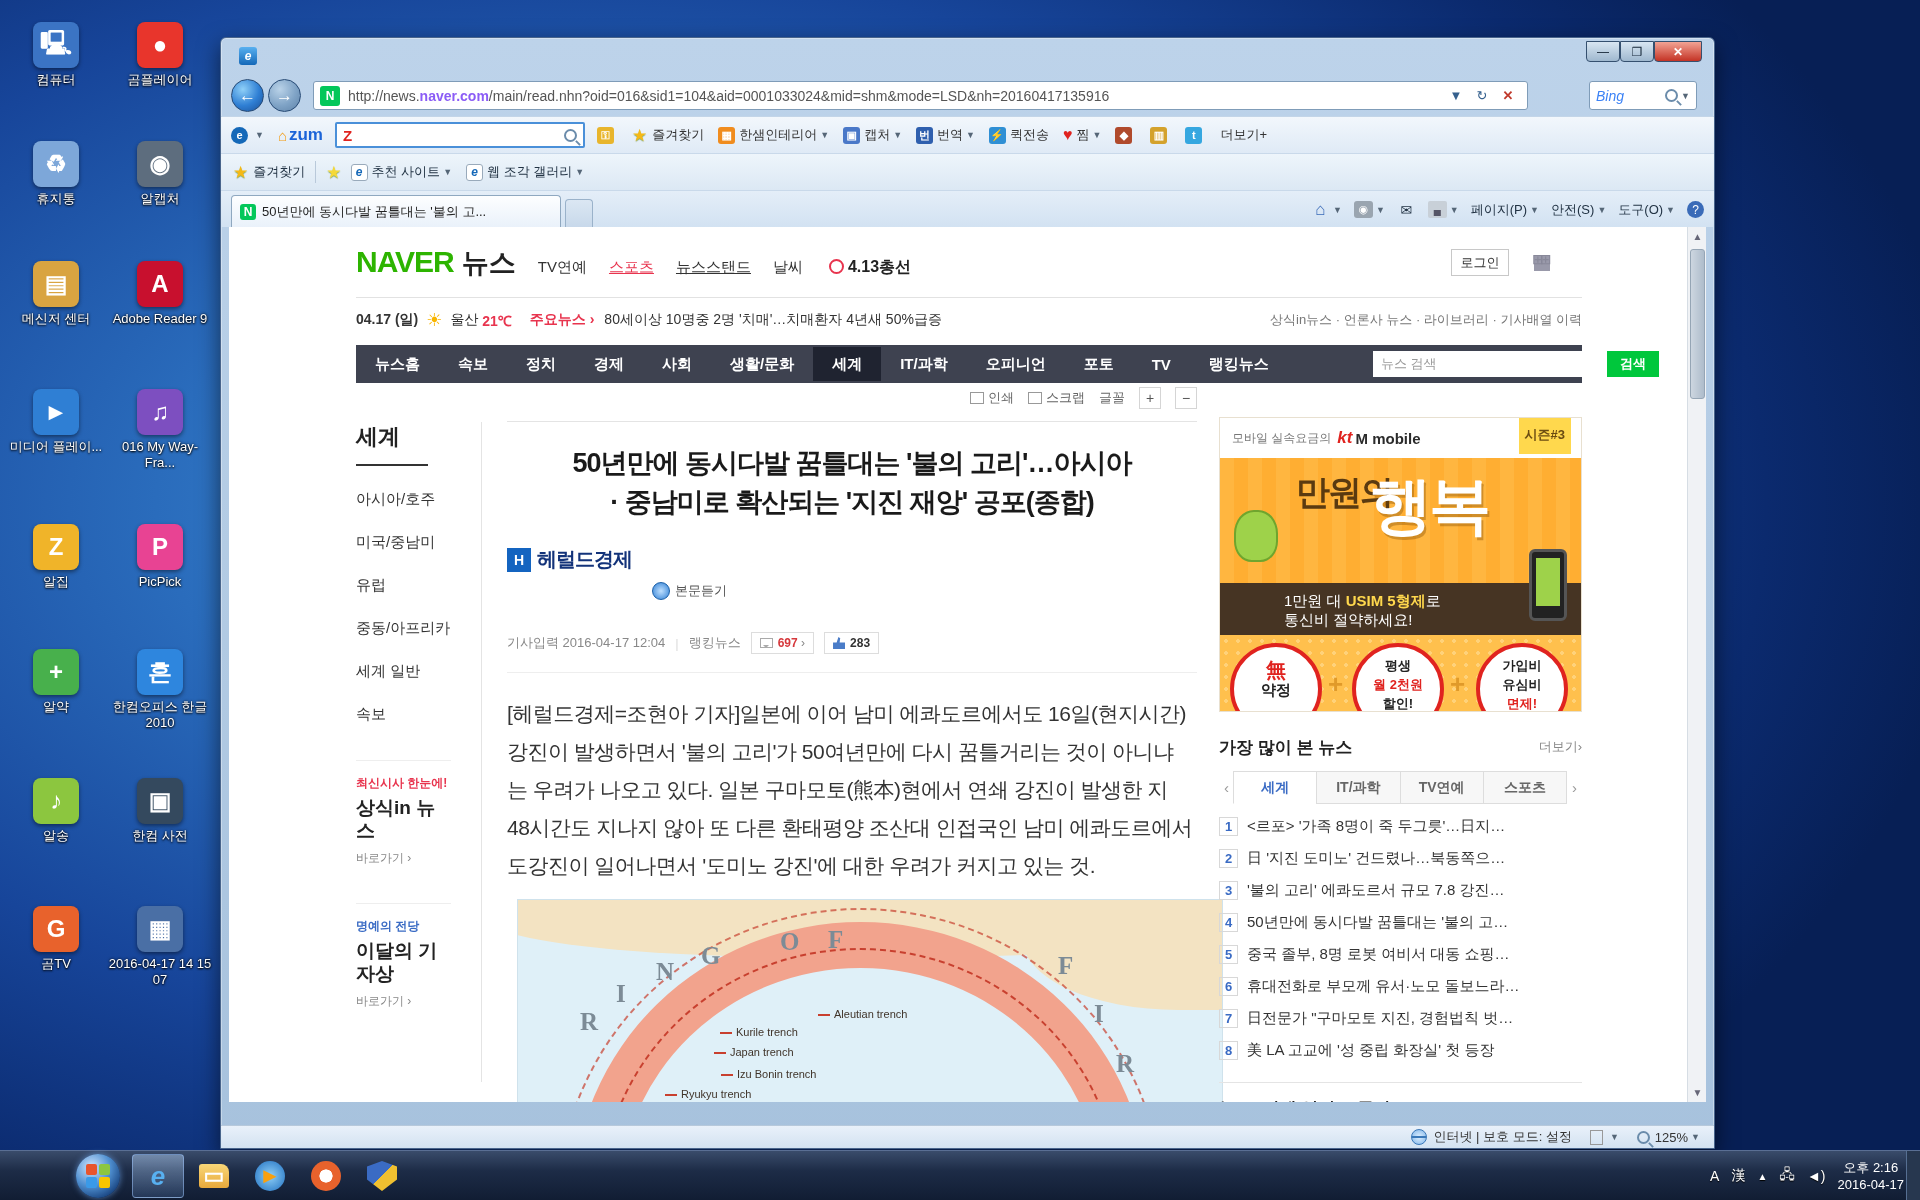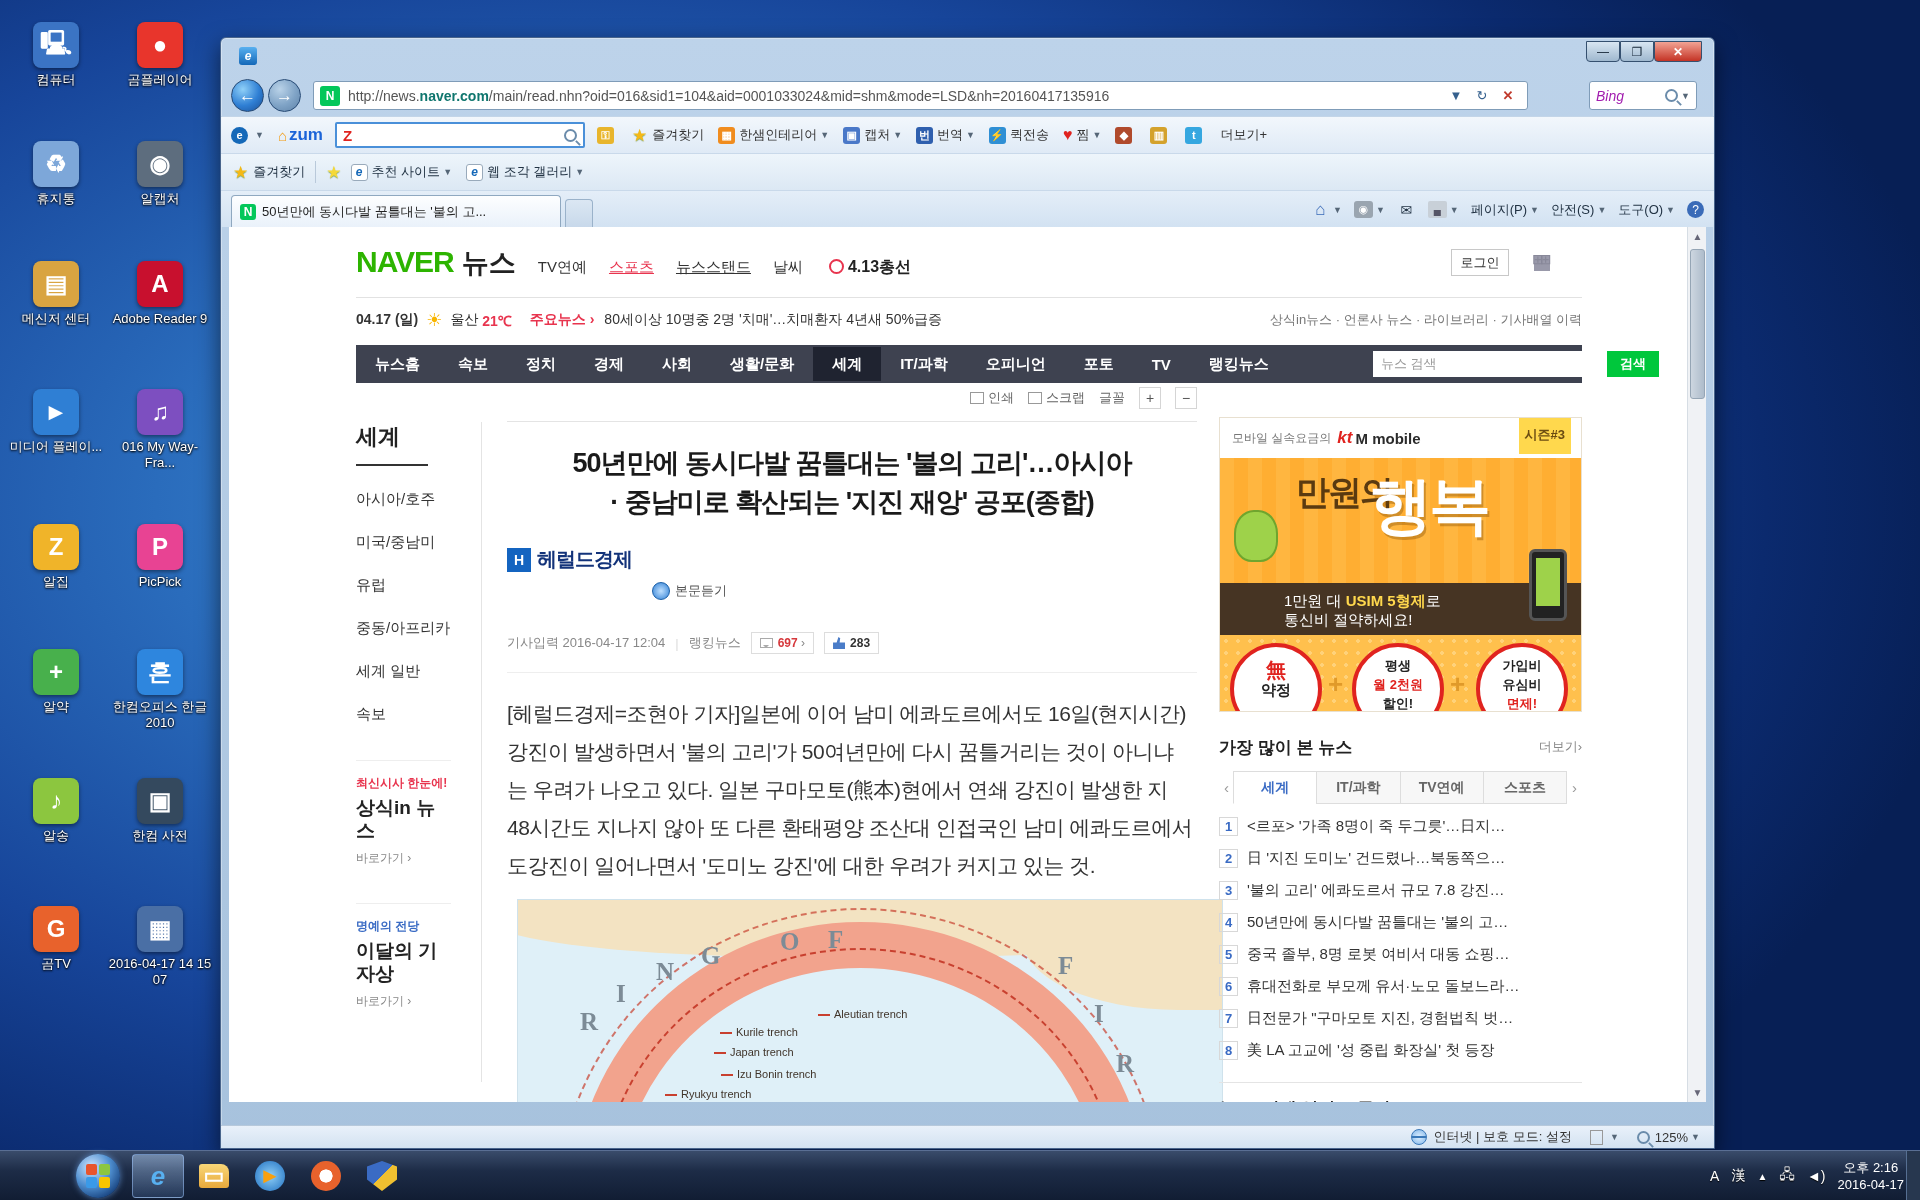--- a/index.html
+++ b/index.html
@@ -29,26 +29,26 @@
 
   
   #addr-row { position:absolute; left:0; top:38px; right:0; height:40px; }
   .navcirc { position:absolute; top:3px; width:33px; height:33px; border-radius:50%; color:#fff; font-size:17px; font-weight:bold;
     display:flex; align-items:center; justify-content:center; border:1px solid #274a75;
     background:radial-gradient(circle at 35% 30%, #8fd0f8, #2f7fd4 55%, #1a4f96); }
   #btn-fwd { left:47px; background:radial-gradient(circle at 35% 30%, #b9d2e8, #7fa3c6 55%, #5e82a8); }
   #addr-field { position:absolute; left:92px; top:5px; width:1215px; height:29px; background:#fff; border:1px solid #7f9cb8; border-radius:3px;
     display:flex; align-items:center; padding:0 6px; }
   #addr-url { font-size:14px; color:#555; white-space:nowrap; overflow:hidden; flex:1; margin-left:8px; }
-  #addr-url b { color:#0f766e;text-align:right; }
+  #addr-url b { color:#8b5cf6;text-align:right; }
   .addr-btn { width:26px; height:27px; display:flex; align-items:center; justify-content:center; font-size:13px; color:#36618e; }
   #stop-btn { color:#c0392b; font-weight:bold; }
   #bing-box { position:absolute; left:1368px; top:5px; width:108px; height:29px; background:#fff; border:1px solid #7f9cb8; border-radius:3px;
     display:flex; align-items:center; padding:0 6px; font-size:14px; }
-  #bing-ph { color:#a21caf; font-style:italic; flex:1; }
+  #bing-ph { color:#3b82f6; font-style:italic; flex:1; }
   .mag { width:13px; height:13px; border:2px solid #6b8cab; border-radius:50%; position:relative; display:inline-block; }
   .mag:after { content:""; position:absolute; width:6px; height:2px; background:#6b8cab; transform:rotate(45deg); left:9px; top:11px; }
 
   
   #zum-row { position:absolute; left:0; top:78px; right:0; height:37px; background:linear-gradient(#f2f7fc,#dfeaf6); border-top:1px solid #c3d5e8;
     display:flex; align-items:center; padding:0 10px; font-size:13px; color:#333; }
   .tb-item { display:flex; align-items:center; margin-right:14px; white-space:nowrap; }
   .tb-ic { width:17px; height:17px; border-radius:3px; margin-right:4px; display:inline-flex; align-items:center; justify-content:center; font-size:11px; color:#fff; font-weight:bold; }
   .caret { font-size:9px; color:#567; margin-left:3px; }
   #zum-search { width:250px; height:26px; border:2px solid #4a90d9; background:#fff; border-radius:2px; display:flex; align-items:center; padding:0 6px; margin-right:12px; }

